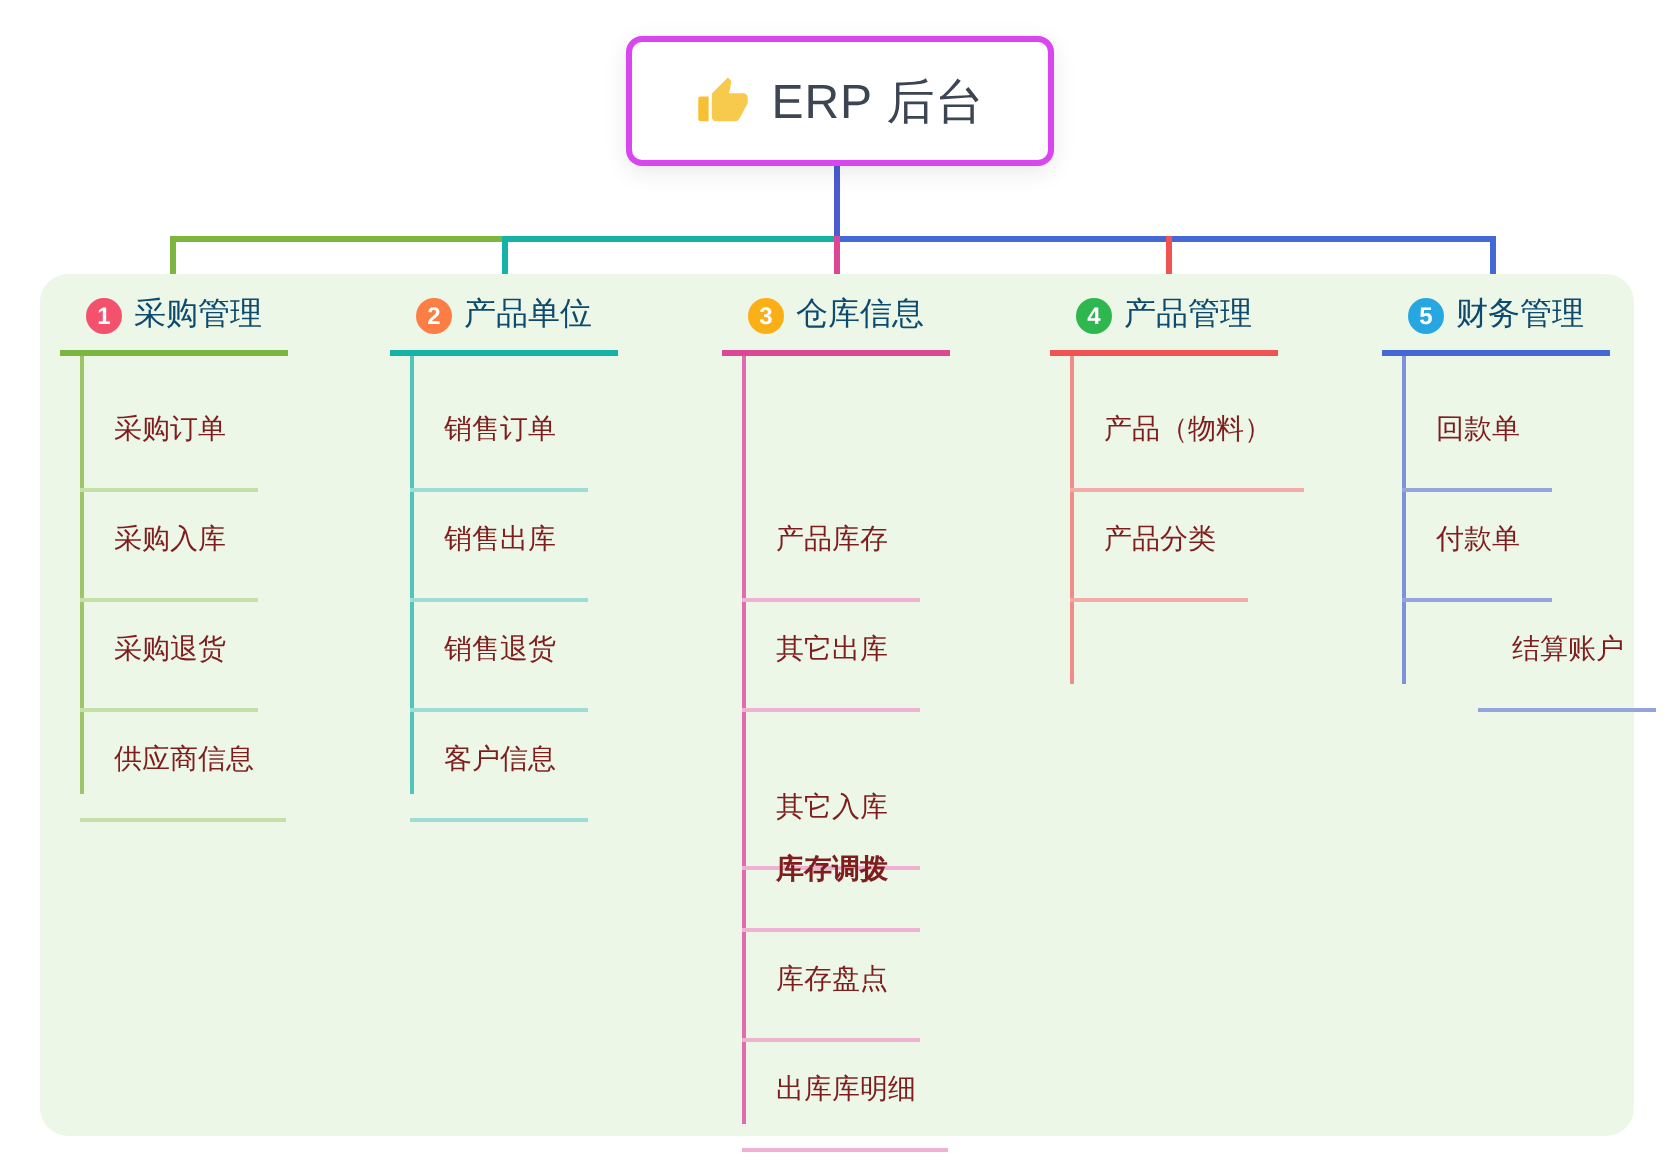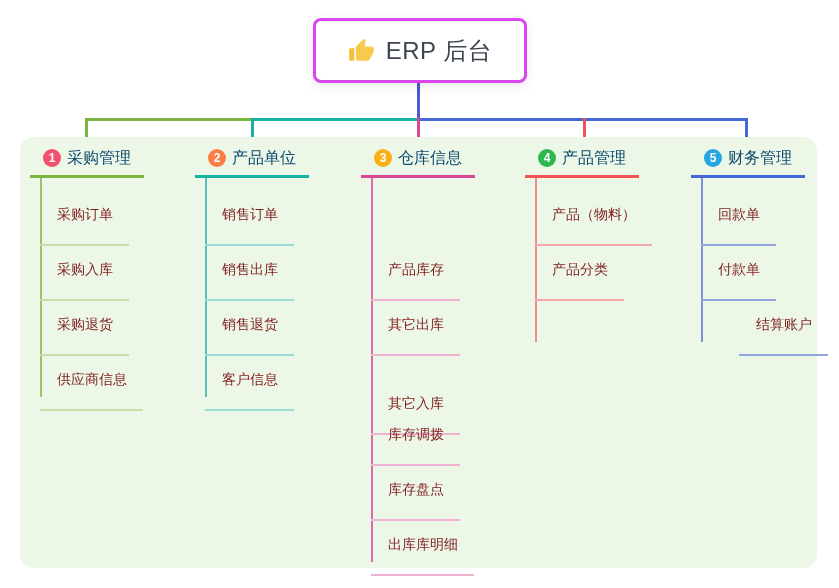--- a/index.html
+++ b/index.html
@@ -101,21 +101,21 @@
   <div class="sub-item" style="left: 205px; top: 370px; border-bottom-color: rgb(158, 220, 214);"><span>客户信息</span></div>
 
   <div class="branch-title" style="left: 361px; border-bottom-color: rgb(220, 71, 149);">
     <span class="badge" style="background: rgb(251, 175, 23);">3</span>
     <span class="branch-label">仓库信息</span>
   </div>
   <div class="vline" style="left: 371px; height: 384px; background: rgb(226, 106, 174);"></div>
   <div class="sub-item" style="left: 371px; top: 260px; border-bottom-color: rgb(240, 178, 211);"><span>产品库存</span></div>
   <div class="sub-item" style="left: 371px; top: 315px; border-bottom-color: rgb(240, 178, 211);"><span>其它出库</span></div>
   <div class="sub-item" style="left: 371px; top: 370px; border-bottom-color: rgb(240, 178, 211); margin-top: 24px;"><span>其它入库</span></div>
-  <div class="sub-item" style="left: 371px; top: 425px; border-bottom-color: rgb(240, 178, 211);"><span>库存调拨</span></div>
+  <div class="sub-item" style="left: 371px; top: 425px; border-bottom-color: rgb(240, 178, 211); font-weight: bold;"><span>库存调拨</span></div>
   <div class="sub-item" style="left: 371px; top: 480px; border-bottom-color: rgb(240, 178, 211);"><span>库存盘点</span></div>
   <div class="sub-item" style="left: 371px; top: 535px; border-bottom-color: rgb(240, 178, 211);"><span>出库库明细</span></div>
 
   <div class="branch-title" style="left: 525px; border-bottom-color: rgb(240, 83, 82);">
     <span class="badge" style="background: rgb(46, 183, 78);">4</span>
     <span class="branch-label">产品管理</span>
   </div>
   <div class="vline" style="left: 535px; height: 164px; background: rgb(239, 141, 138);"></div>
   <div class="sub-item" style="left: 535px; top: 205px; border-bottom-color: rgb(244, 172, 169);"><span>产品（物料）</span></div>
   <div class="sub-item" style="left: 535px; top: 260px; border-bottom-color: rgb(244, 172, 169);"><span>产品分类</span></div>

